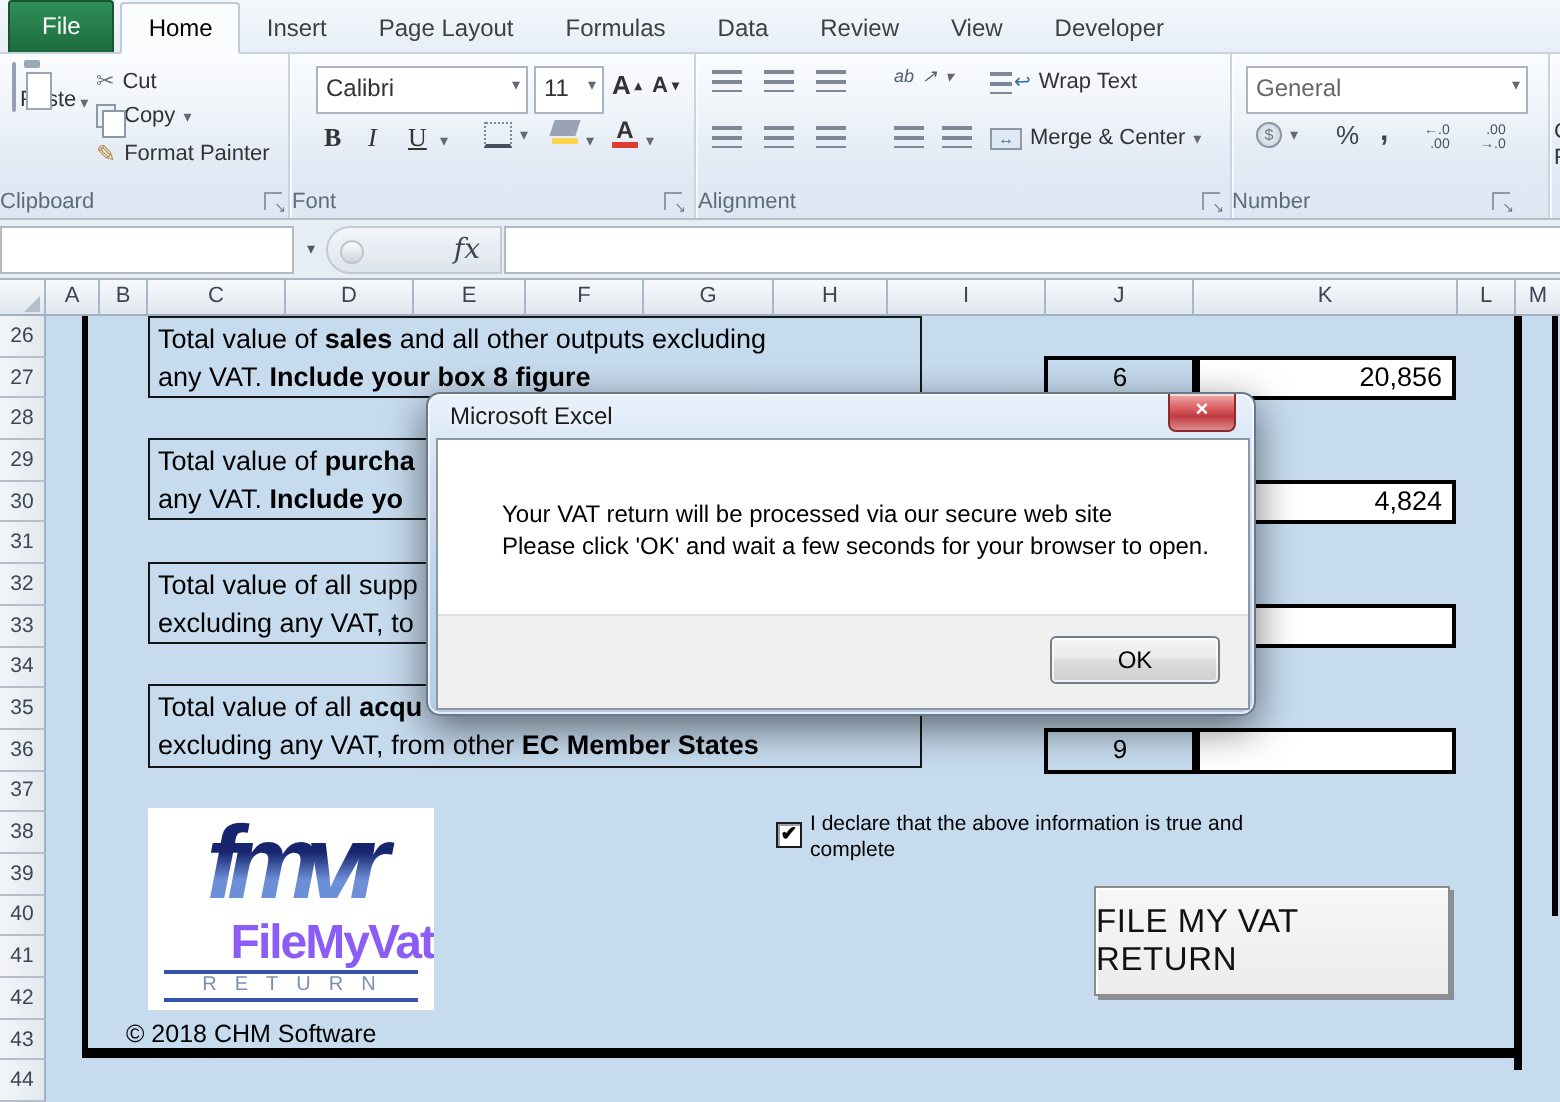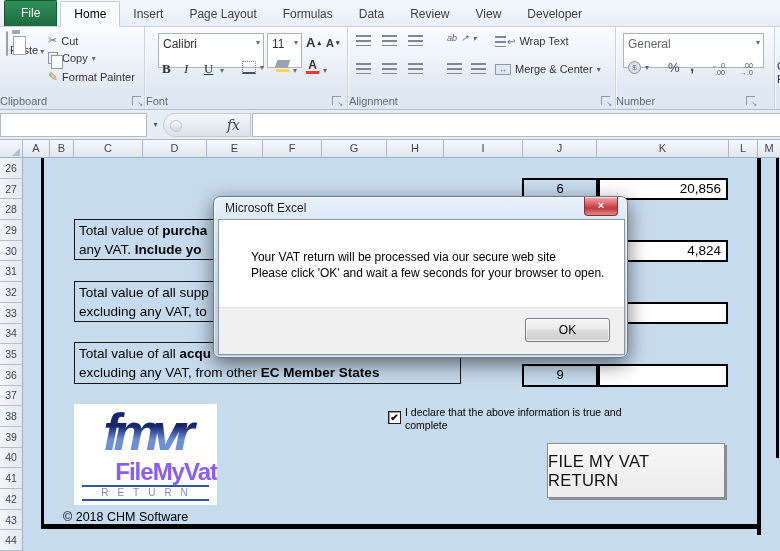--- a/index.html
+++ b/index.html
@@ -21,21 +21,21 @@
   #ribbon { position:absolute; left:0; top:27px; width:780px; height:83px;
             background:linear-gradient(#fafcfe 0%,#eef3f9 40%,#e3ebf5 62%,#dde7f2 100%);
             border-bottom:1px solid #b2bfcf; font-size:11px; color:#444; }
   .grp { position:absolute; top:0; height:82px; border-right:1px solid #c9d4e2;
          box-shadow:1px 0 0 rgba(255,255,255,.7); }
   .grplabel { position:absolute; bottom:2px; left:0; right:0; text-align:left;
               font-size:11px; color:#5f6b7c; }
   .lnch { position:absolute; bottom:4px; width:9px; height:9px;
           border-top:1px solid #8d99aa; border-left:1px solid #8d99aa; }
   .lnch span { position:absolute; right:-2px; bottom:-3px; font-size:7px; color:#6f7c8e; }
-  .combo { position:absolute; background:#fff; border:1px solid #abb4c0; height:35px;
+  .combo { position:absolute; background:#fff; border:1px solid #abb4c0; height:24px;
            font-size:12px; color:#333; padding:3px 4px; }
   .combo .dd { position:absolute; right:3px; top:4px; font-size:8px; color:#667; }
   .dd { font-size:8px; color:#667; }
   .rbtn { position:absolute; display:flex; align-items:center; gap:4px; color:#333; }
   .lines { width:15px; height:11px;
            background:repeating-linear-gradient(to bottom,#7d8796 0 2px,transparent 2px 5px); }
   .ic-copy { width:10px; height:12px; border:1px solid #8a98a8; background:#eef2f6; position:relative; }
   .ic-copy:after { content:""; position:absolute; left:2px; top:2px; width:10px; height:12px;
                    border:1px solid #8a98a8; background:#fff; }
   .ic-paste { display:block; width:20px; height:25px; background:#c3ccd7; border:1px solid #93a1b3;
@@ -374,20 +374,24 @@
     <div class="rh">44</div>
   </div>
 
   <div id="sheetbg"></div>
 
   <div class="blk" style="left:41px;top:158px;width:3px;height:371px;"></div>
   <div class="blk" style="left:41px;top:524px;width:720px;height:5px;"></div>
   <div class="blk" style="left:757px;top:158px;width:4px;height:377px;"></div>
   <div class="blk" style="left:776px;top:158px;width:3px;height:300px;"></div>
 
+  <div class="flabel" style="top:158px;height:41px;">
+    <div><span>Total value of </span><b>sales</b><span> and all other outputs excluding</span></div>
+    <div><span>any VAT. </span><b>Include your box 8 figure</b><span></span></div>
+  </div>
   <div class="jbox" style="top:178px;">6</div>
   <div class="kbox" style="top:178px;">20,856</div>
 
   <div class="flabel" style="top:219px;height:41px;">
     <div><span>Total value of </span><b>purcha</b><span></span></div>
     <div><span>any VAT. </span><b>Include yo</b><span></span></div>
   </div>
   <div class="jbox" style="top:240px;"></div>
   <div class="kbox" style="top:240px;">4,824</div>
 

